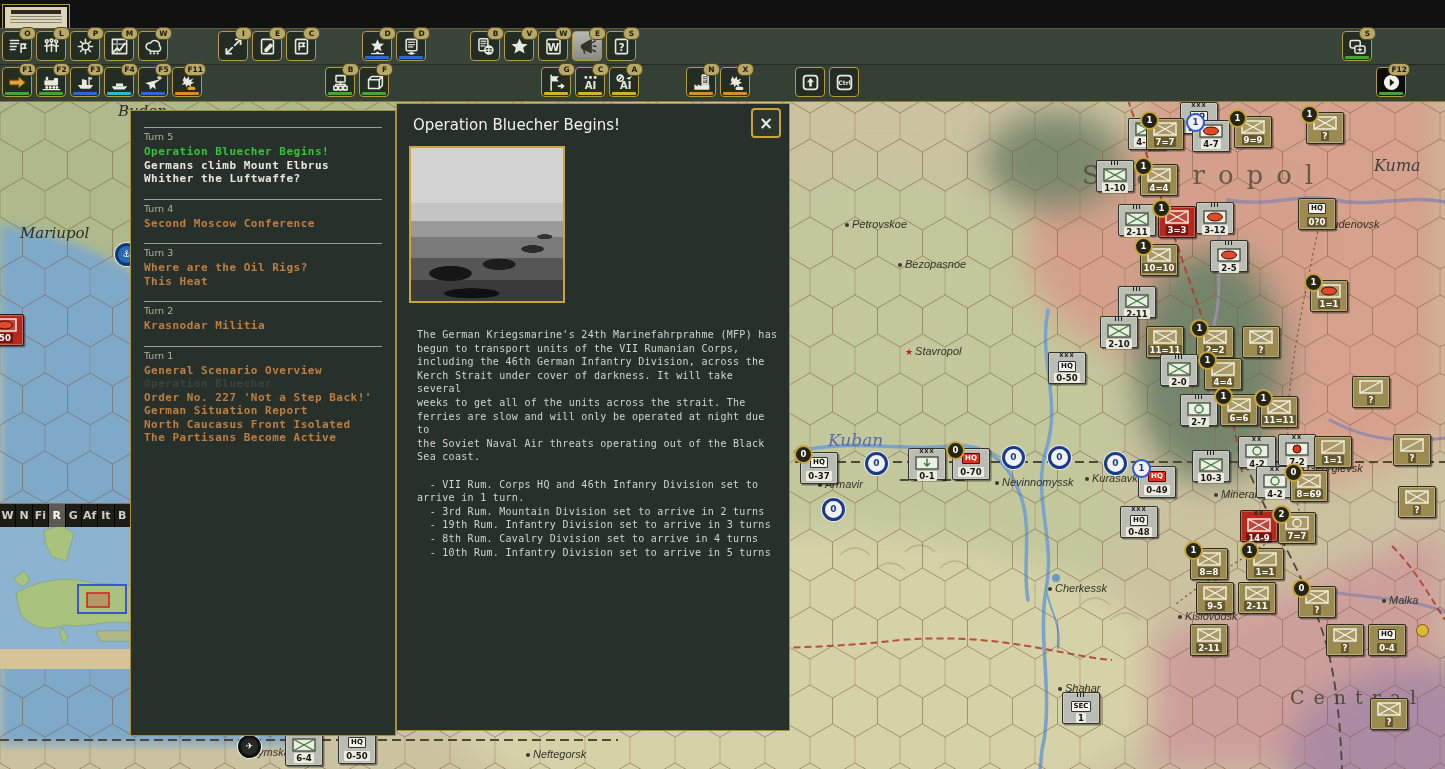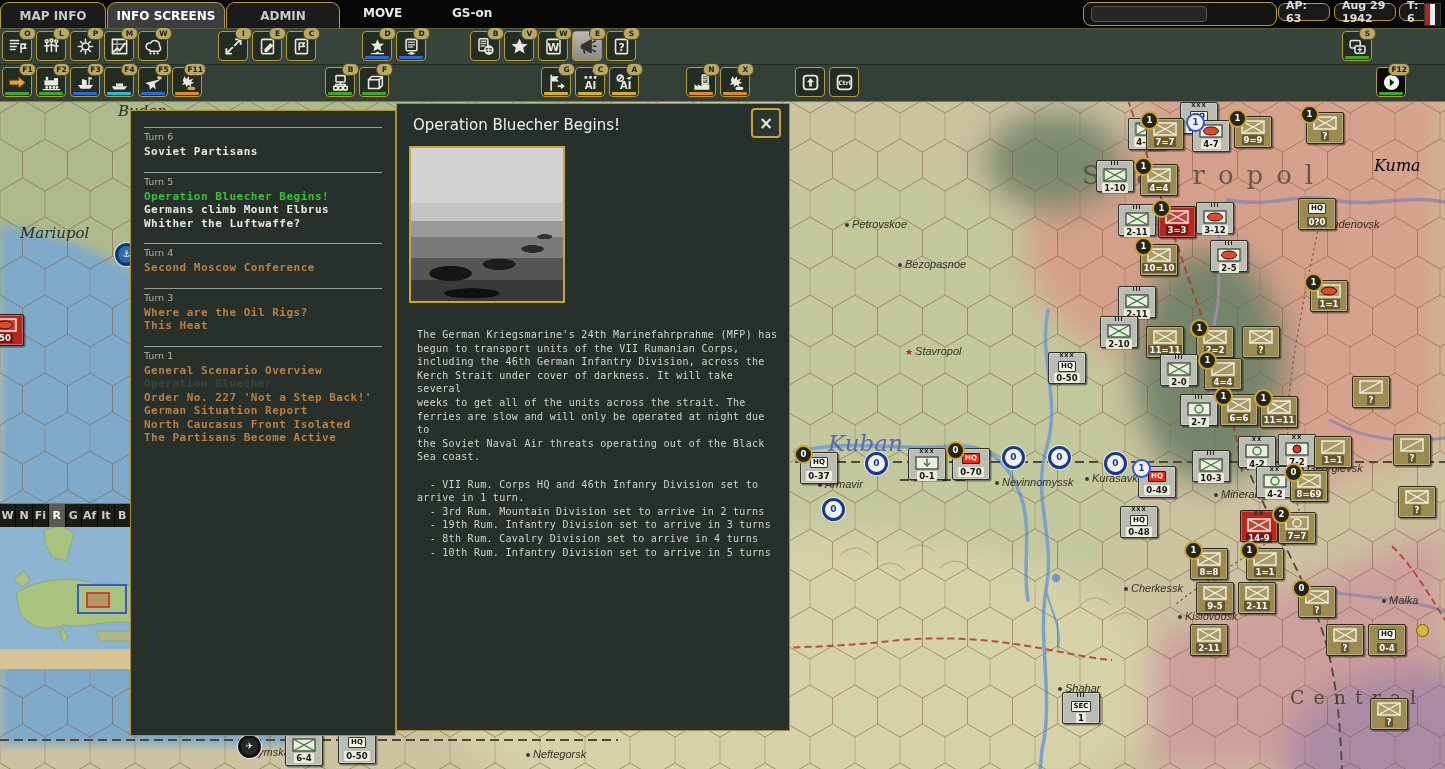--- a/index.html
+++ b/index.html
@@ -27,22 +27,22 @@
   .tbtn .ul{position:absolute;left:2px;right:2px;bottom:1px;height:3px;border-radius:1px;}
   .tbadge{position:absolute;top:-5px;right:-5px;min-width:11px;height:11px;padding:0 2px;border-radius:6px;background:#b8a868;
           border:1px solid #5a4a18;color:#1d1d10;font-size:7.5px;font-weight:bold;line-height:11px;text-align:center;}
   
   #map{position:absolute;left:0;top:100px;width:1445px;height:669px;overflow:hidden;background:#cbc2a0;z-index:1;}
   #terrain{position:absolute;left:0;top:0;}
   .area-label{position:absolute;font-family:"DejaVu Serif",serif;white-space:nowrap;z-index:3;}
   .al-big{font-size:26px;color:rgba(82,78,60,.85);letter-spacing:13px;}
   .al-med{font-size:19px;color:rgba(70,66,58,.9);letter-spacing:9px;}
   .al-sea{font-size:34px;font-weight:bold;color:#3e453f;letter-spacing:14px;}
-  .al-river{font-size:16px;font-style:italic;color:#000000;}
-  .al-river2{font-size:23px;font-style:italic;color:#5a6aa8;}
+  .al-river{font-size:16px;font-style:italic;color:#404040;}
+  .al-river2{font-size:17px;font-style:italic;color:#5a6aa8;}
   .al-town{font-size:15px;font-style:italic;color:#2e2e28;}
   .city{position:absolute;font-family:Liberation Sans, sans-serif;font-style:italic;font-size:11px;color:#33332b;white-space:nowrap;z-index:3;}
   .city .dot{display:inline-block;width:4px;height:4px;border-radius:50%;background:#3a3a32;margin-right:3px;vertical-align:middle;}
   .city .star{color:#c02020;font-style:normal;font-size:9px;margin-right:2px;}
   
   .counter{position:absolute;width:36px;height:30px;border:1px solid rgba(25,25,20,.85);border-radius:2px;z-index:5;
            box-shadow:1.5px 1.5px 0 rgba(0,0,0,.4), inset 0 0 0 1px rgba(255,255,255,.28);
            display:flex;flex-direction:column;align-items:center;justify-content:flex-start;}
   .f-ger{background:#b9bdb3;} .f-sov{background:#9c8b50;} .f-red{background:#b5281e;}
   .counter .symwrap{height:17px;display:flex;align-items:center;justify-content:center;margin-top:1px;}
@@ -189,21 +189,21 @@
         <div class="area-label al-town" style="left: 90px; top: 2px; margin-left: 28px;">Buden</div>
         <div class="city" style="left: 845px; top: 118px;"><span class="dot"></span>Petrovskoe</div>
         <div class="city" style="left: 898px; top: 158px;"><span class="dot"></span>Bezopasnoe</div>
         <div class="city" style="left: 905px; top: 245px;"><span class="star">★</span>Stavropol</div>
         <div class="city" style="left: 1318px; top: 118px;"><span class="dot"></span>Budenovsk</div>
         <div class="city" style="left: 818px; top: 378px;"><span class="dot"></span>Armavir</div>
         <div class="city" style="left: 995px; top: 376px;"><span class="dot"></span>Nevinnomyssk</div>
         <div class="city" style="left: 1085px; top: 372px;"><span class="dot"></span>Kurasavka</div>
         <div class="city" style="left: 1300px; top: 362px;"><span class="dot"></span>Georgievsk</div>
         <div class="city" style="left: 1214px; top: 388px;"><span class="dot"></span>Mineralnye Vody</div>
-        <div class="city" style="left: 1080px; top: 482px; padding-left: 44px;"><span class="dot"></span>Cherkessk</div>
+        <div class="city" style="left: 1048px; top: 482px;"><span class="dot"></span>Cherkessk</div>
         <div class="city" style="left: 1178px; top: 510px;"><span class="dot"></span>Kislovodsk</div>
         <div class="city" style="left: 1382px; top: 494px;"><span class="dot"></span>Malka</div>
         <div class="city" style="left: 240px; top: 646px;"><span class="dot"></span>Krymskaya</div>
         <div class="city" style="left: 526px; top: 648px;"><span class="dot"></span>Neftegorsk</div>
         <div class="city" style="left: 1058px; top: 582px;"><span class="dot"></span>Shahar</div>
       </div>
     <div id="counters">
         <div class="counter f-ger" style="left: 1128px; top: 18px;">
           <div class="symwrap">
             <svg width="26" height="16" viewBox="0 0 26 16" fill="none">
@@ -755,40 +755,40 @@
       <rect x="0" y="122" width="131" height="20" fill="#d6c496"></rect>
       <rect x="78" y="58" width="48" height="28" fill="none" stroke="#3a56d8" stroke-width="2"></rect>
       <rect x="87" y="66" width="22" height="14" fill="rgba(208,32,32,0.25)" stroke="#d02020" stroke-width="1.5"></rect>
     </svg>
   </div>
 
   <div class="panel" id="evpanel">
     <div id="ev-sections">
         <div class="ev-sec">
           <div class="ev-div"></div>
-          <div class="ev-turn">Turn 6</div>
-          <div class="ev-item st-unread">Soviet Partisans</div>
-        </div>
-        <div class="ev-sec">
-          <div class="ev-div"></div>
           <div class="ev-turn">Turn 5</div>
           <div class="ev-item st-selected">Operation Bluecher Begins!</div>
           <div class="ev-item st-unread">Germans climb Mount Elbrus</div>
           <div class="ev-item st-unread">Whither the Luftwaffe?</div>
         </div>
         <div class="ev-sec">
           <div class="ev-div"></div>
           <div class="ev-turn">Turn 4</div>
           <div class="ev-item st-read">Second Moscow Conference</div>
         </div>
         <div class="ev-sec">
           <div class="ev-div"></div>
           <div class="ev-turn">Turn 3</div>
           <div class="ev-item st-read">Where are the Oil Rigs?</div>
           <div class="ev-item st-read">This Heat</div>
+        </div>
+        <div class="ev-sec">
+          <div class="ev-div"></div>
+          <div class="ev-turn">Turn 2</div>
+          <div class="ev-item st-read">Krasnodar Militia</div>
         </div>
         <div class="ev-sec">
           <div class="ev-div"></div>
           <div class="ev-turn">Turn 1</div>
           <div class="ev-item st-read">General Scenario Overview</div>
           <div class="ev-item st-dim">Operation Bluecher</div>
           <div class="ev-item st-read">Order No. 227 'Not a Step Back!'</div>
           <div class="ev-item st-read">German Situation Report</div>
           <div class="ev-item st-read">North Caucasus Front Isolated</div>
           <div class="ev-item st-read">The Partisans Become Active</div>
@@ -810,36 +810,20 @@
 Sea coast.
 
   - VII Rum. Corps HQ and 46th Infanry Division set to
 arrive in 1 turn.
   - 3rd Rum. Mountain Division set to arrive in 2 turns
   - 19th Rum. Infantry Division set to arrive in 3 turns
   - 8th Rum. Cavalry Division set to arrive in 4 turns
   - 10th Rum. Infantry Division set to arrive in 5 turns</div>
   </div>
 
-  <div id="topbar">
-    <div id="tabs">
-        <div class="tab" style="left: 0px; width: 104px;">MAP INFO</div>
-        <div class="tab active" style="left: 107px; width: 116px;">INFO SCREENS</div>
-        <div class="tab" style="left: 226px; width: 112px;">ADMIN</div>
-      </div>
-    <span class="tb-text" style="left:363px">MOVE</span>
-    <span class="tb-text" style="left:452px">GS-on</span>
-    <div id="msgbox">
-      <input id="msginput" value="" style="">
-    </div>
-    <div class="pill" style="left:1278px;width:52px">AP: 63</div>
-    <div class="pill" style="left:1334px;width:62px">Aug 29 1942</div>
-    <div class="pill" style="left:1399px;width:32px">T: 6</div>
-    <div id="flag"></div>
-  </div>
 
   <div class="tbrow" id="tbr1">
       <div class="tb-group" style="left: 2px;">
         <div class="tbtn">
           <svg width="19" height="19" viewBox="0 0 16 16" fill="none" stroke="#e9e9e0" stroke-width="1.3" stroke-linecap="round" stroke-linejoin="round">
             <path d="M2 3h7M2 5.5h7M2 8h5M2 10.5h4"></path>
             <path d="M11 13V6h4l-1.2 1.7L15 9.5h-4"></path>
           </svg>
           <span class="tbadge">O</span>
         </div>

